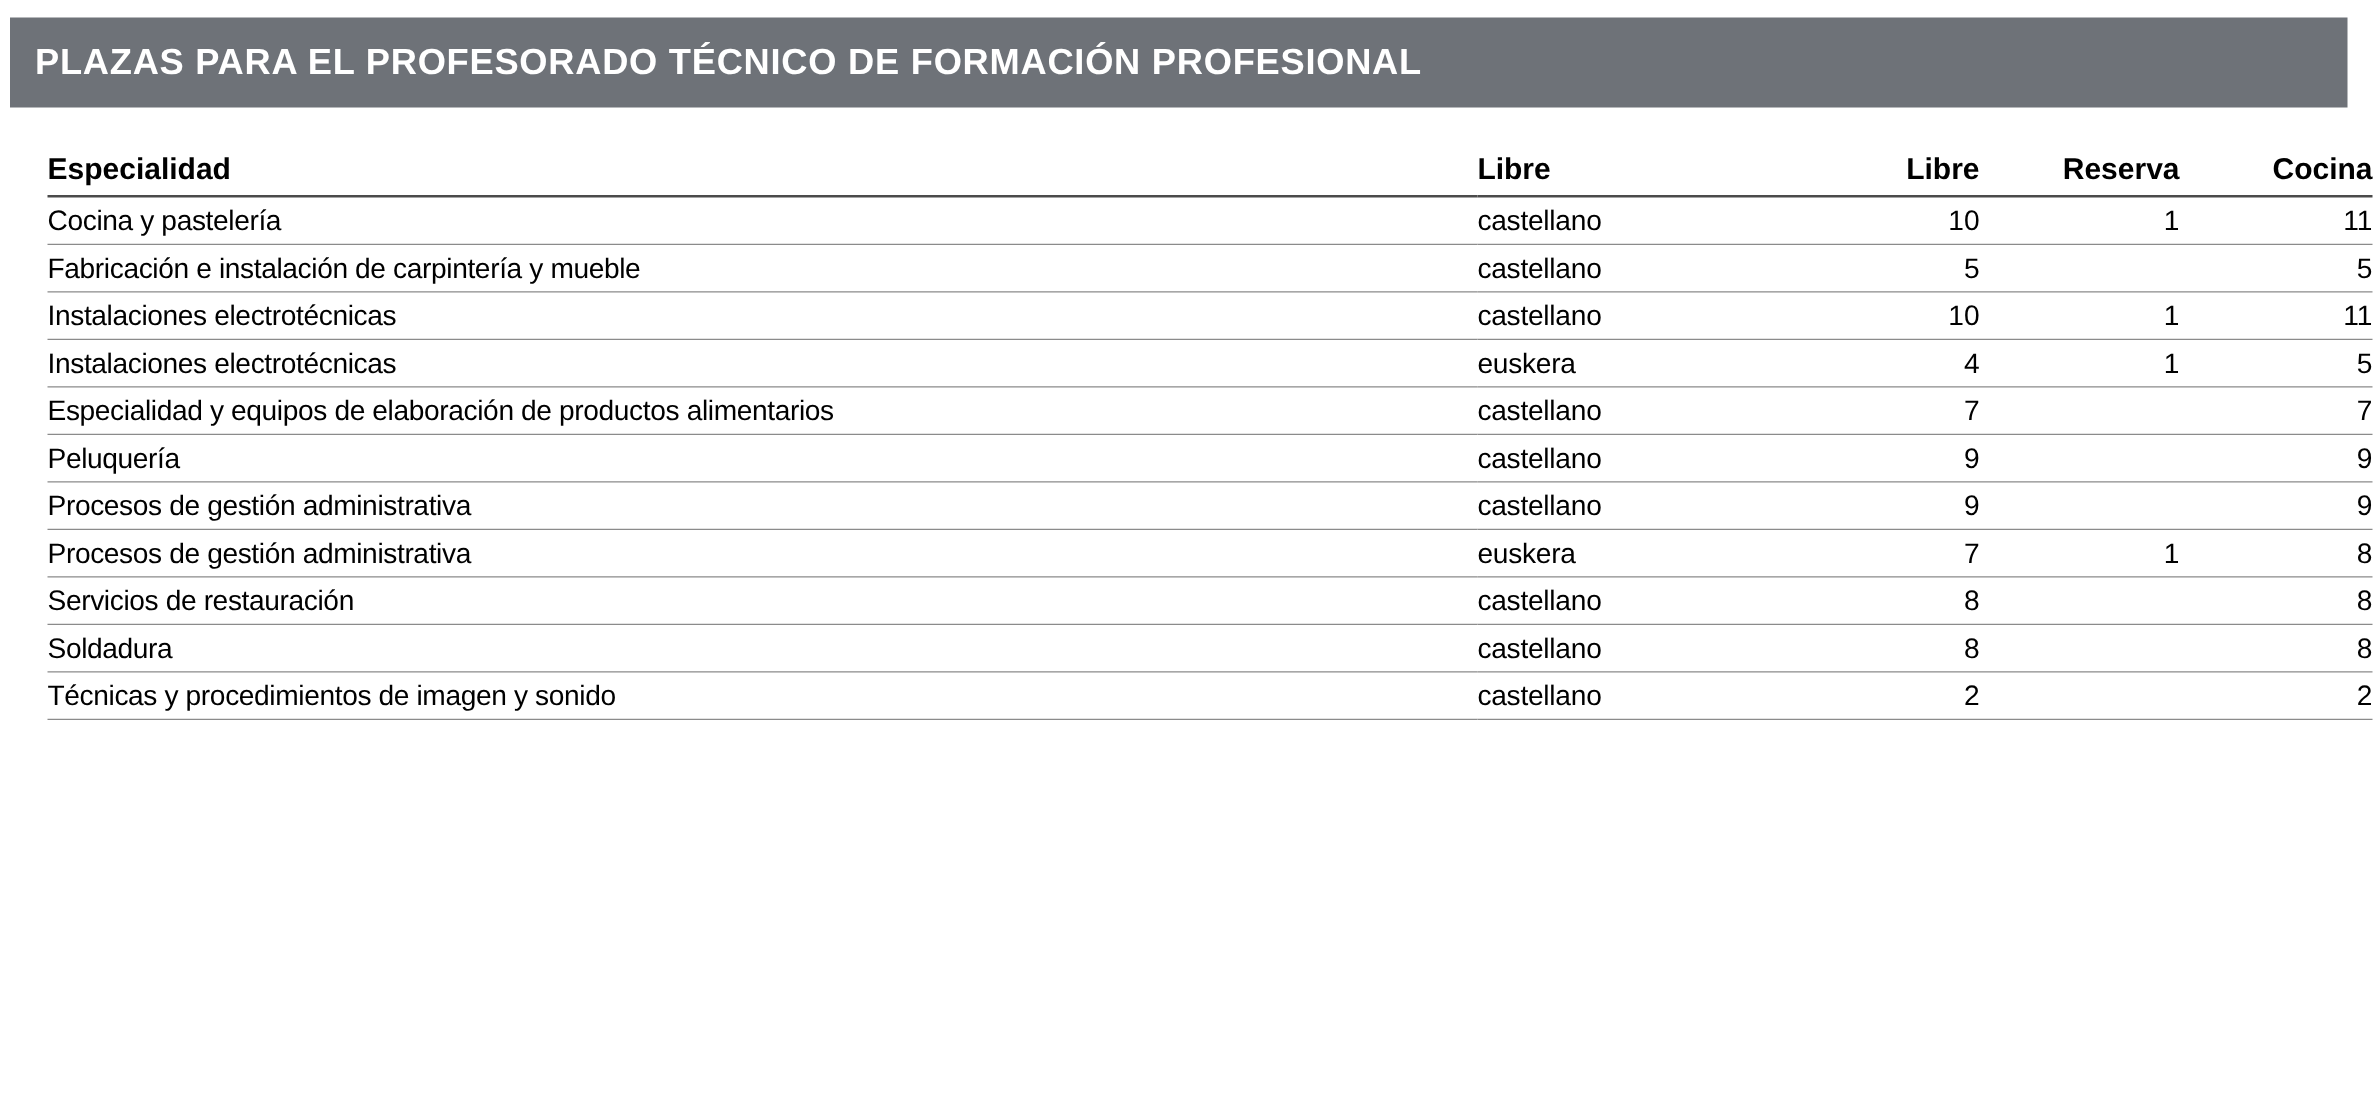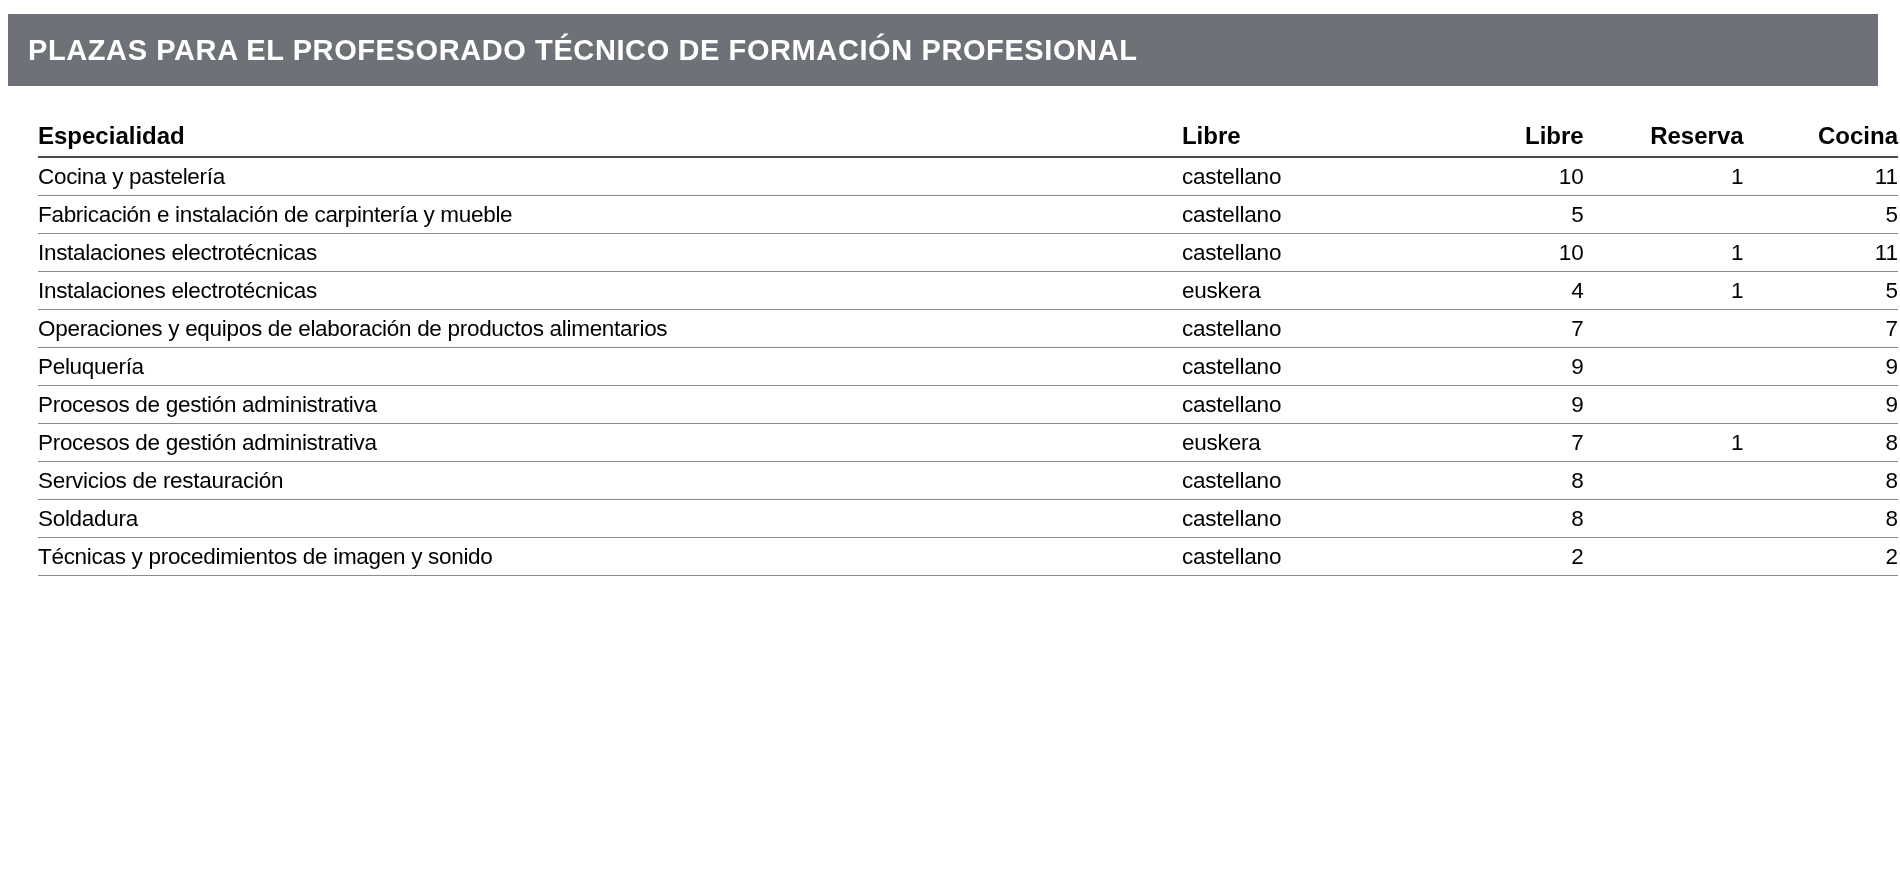--- a/index.html
+++ b/index.html
@@ -132,21 +132,21 @@
           <td class="tot">11</td>
         </tr>
         <tr>
           <td class="esp">Instalaciones electrotécnicas</td>
           <td class="idi">euskera</td>
           <td class="num">4</td>
           <td class="num">1</td>
           <td class="tot">5</td>
         </tr>
         <tr>
-          <td class="esp">Operaciones y equipos de elaboración de productos alimentarios</td>
+          <td class="esp">Especialidad y equipos de elaboración de productos alimentarios</td>
           <td class="idi">castellano</td>
           <td class="num">7</td>
           <td class="num"></td>
           <td class="tot">7</td>
         </tr>
         <tr>
           <td class="esp">Peluquería</td>
           <td class="idi">castellano</td>
           <td class="num">9</td>
           <td class="num"></td>

